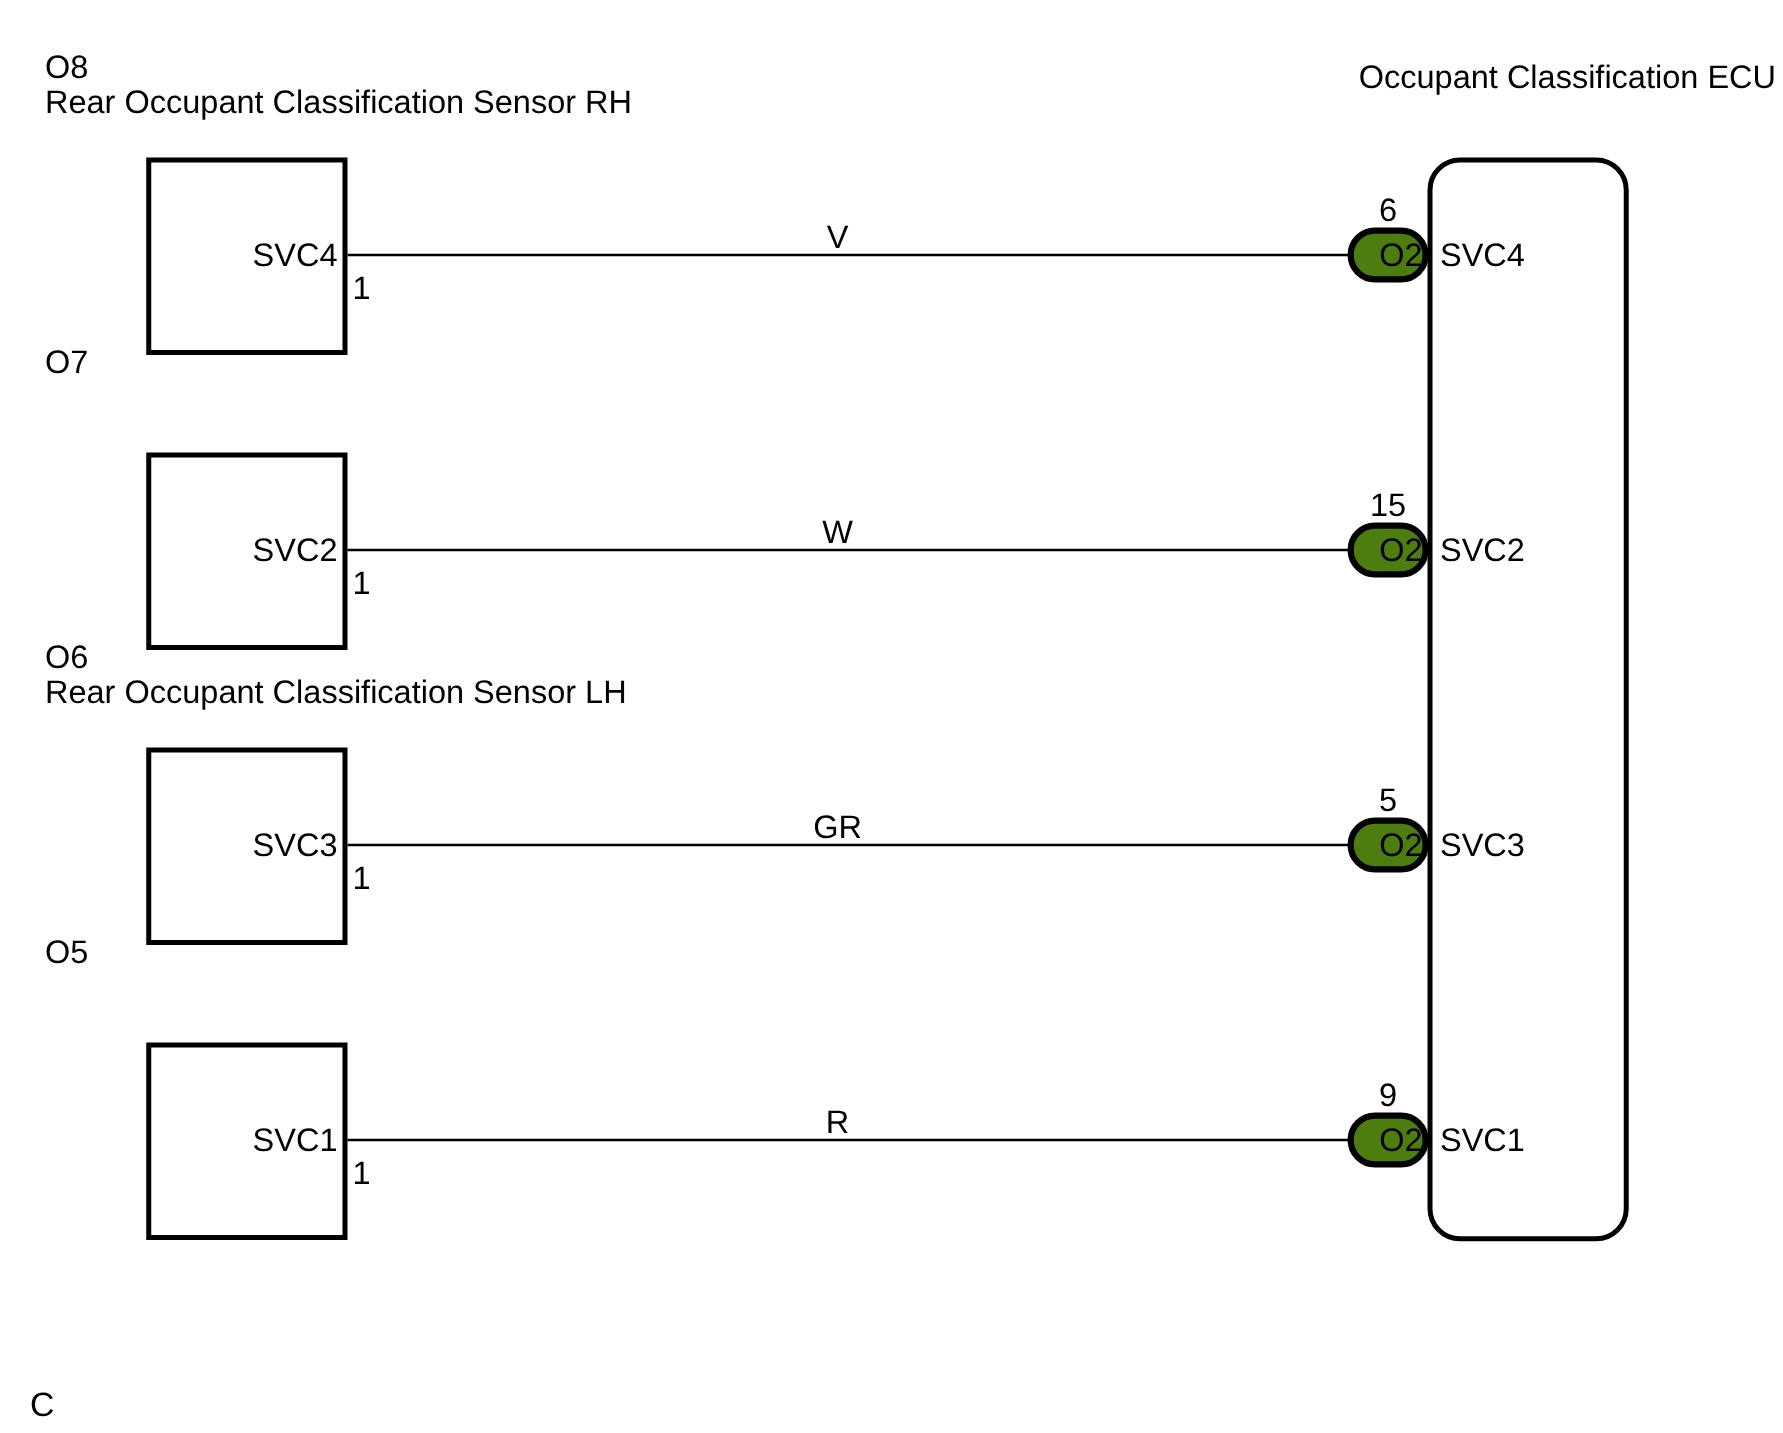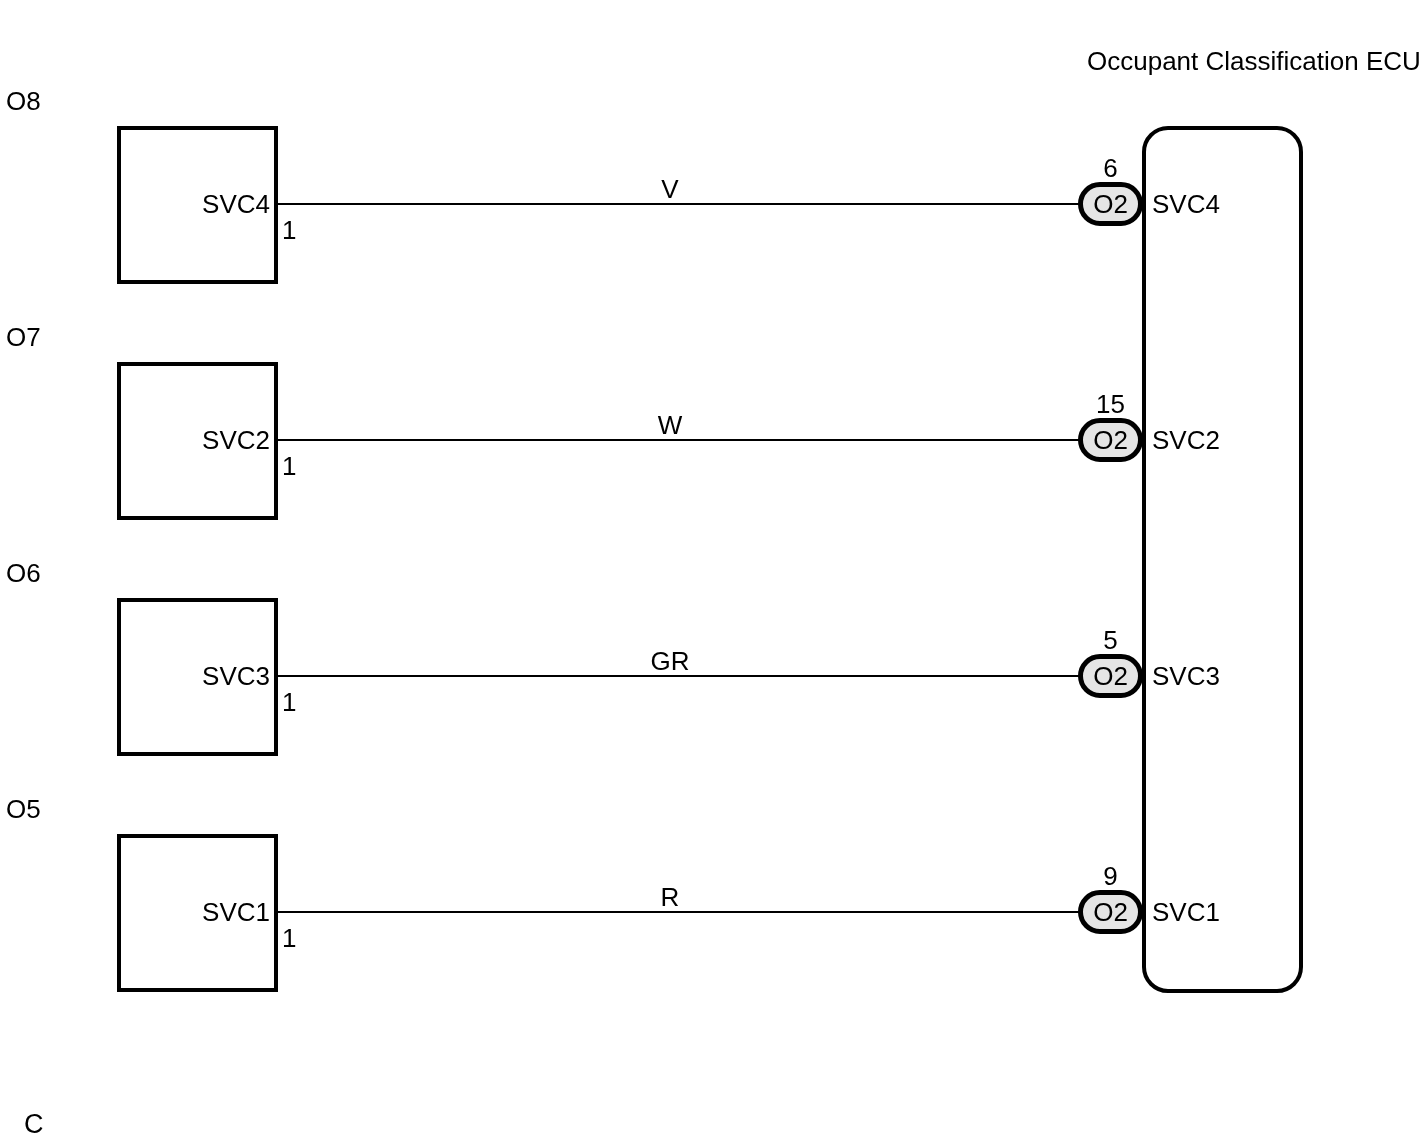--- a/index.html
+++ b/index.html
@@ -31,21 +31,21 @@
     z-index: 0;
   }
 
   
   .row { position: absolute; left: 0; width: 1426px; height: 0; }
   .row-0 { top: 204px; }
   .row-1 { top: 440px; }
   .row-2 { top: 676px; }
   .row-3 { top: 912px; }
 
-  .comp-label { left: 6px; top: -165px; margin-top: 48px; }
+  .comp-label { left: 36px; top: -165px; }
   .comp-label .line { display: block; }
 
   .sensor-box {
     position: absolute;
     left: 117px; top: -78px;
     width: 161px; height: 158px;
     box-sizing: border-box;
     border: 4px solid #000;
     background: #fff;
   }
@@ -66,42 +66,43 @@
   .wire-label { left: 620px; top: -29px; width: 100px; text-align: center; }
 
   .ecu-pin { left: 1078px; top: -50px; width: 65px; text-align: center; }
   .connector-oval {
     position: absolute;
     left: 1078px; top: -22px;
     width: 65px; height: 44px;
     box-sizing: border-box;
     border: 5px solid #000;
     border-radius: 22px;
-    background: #e5e5e5;
+    background: #4d7c0f;
     z-index: 2;
     display: flex;
     align-items: center;
-    justify-content: center;
+    justify-content: flex-end;
     font-size: 26px;
   }
   .ecu-terminal { left: 1152px; top: -14px; z-index: 1; }
 
   .footer-label { left: 24px; top: 1110px; font-size: 27px; }
 </style>
 </head>
 <body>
 
 <div id="page">
 
   <div class="txt ecu-title">Occupant Classification ECU</div>
   <div class="ecu-body"></div>
 
   <div class="row row-0">
     <div class="txt comp-label">
       <span class="line">O8</span>
+      <span class="line">Rear Occupant Classification Sensor RH</span>
     </div>
     <div class="sensor-box"></div>
     <div class="txt sensor-terminal">SVC4</div>
     <div class="txt sensor-pin">1</div>
     <div class="wire"></div>
     <div class="txt wire-label">V</div>
     <div class="txt ecu-pin">6</div>
     <div class="connector-oval">
       <span>O2</span>
     </div>
@@ -120,20 +121,21 @@
     <div class="txt ecu-pin">15</div>
     <div class="connector-oval">
       <span>O2</span>
     </div>
     <div class="txt ecu-terminal">SVC2</div>
   </div>
 
   <div class="row row-2">
     <div class="txt comp-label">
       <span class="line">O6</span>
+      <span class="line">Rear Occupant Classification Sensor LH</span>
     </div>
     <div class="sensor-box"></div>
     <div class="txt sensor-terminal">SVC3</div>
     <div class="txt sensor-pin">1</div>
     <div class="wire"></div>
     <div class="txt wire-label">GR</div>
     <div class="txt ecu-pin">5</div>
     <div class="connector-oval">
       <span>O2</span>
     </div>

